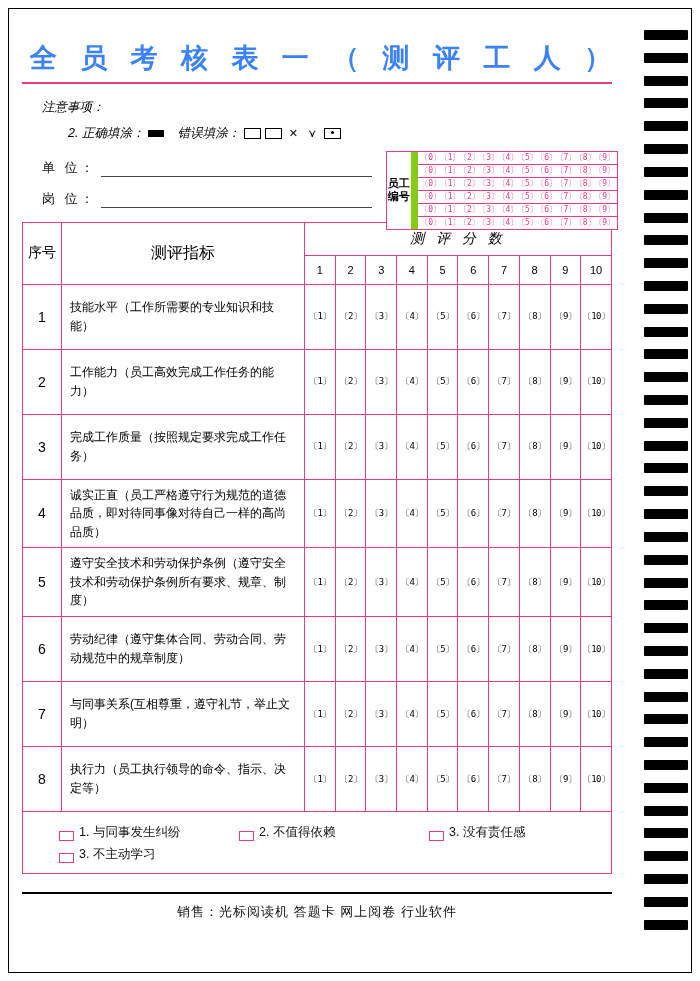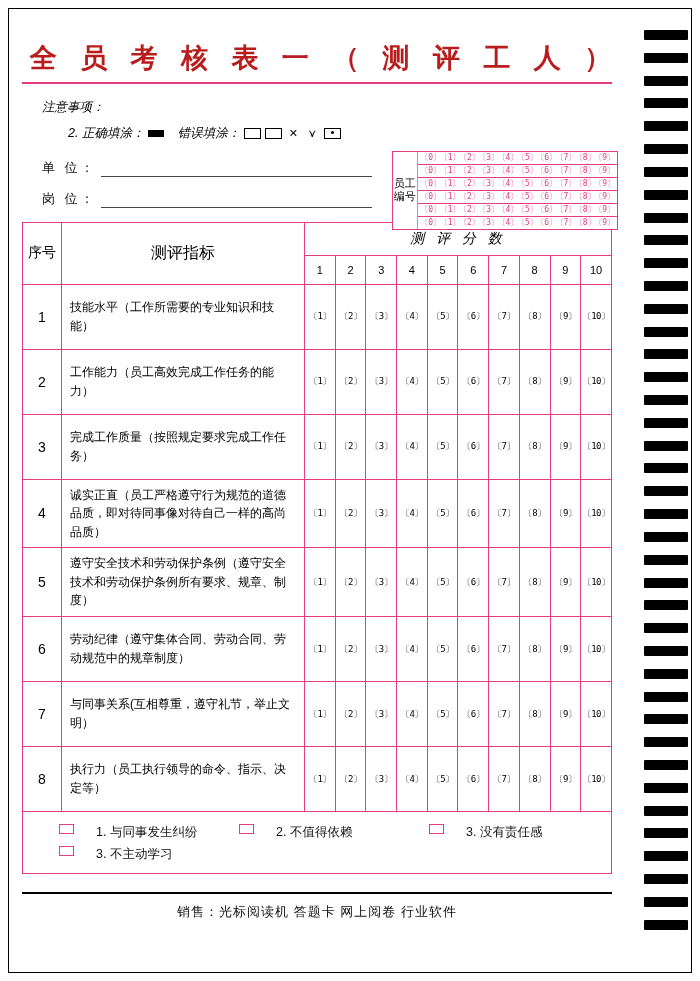--- a/index.html
+++ b/index.html
@@ -44,21 +44,21 @@
     width:608px;height:940px;
     box-sizing:border-box;
   }
   .title{
     text-align:center;
     font-size:27px;
     font-weight:bold;
     letter-spacing:7px;
     padding-top:22px;
     padding-bottom:6px;
-    color:#b91c1c;
+    color:#3b82f6;
     font-family:"DejaVu Sans",sans-serif;
   }
   .title-rule{
     border-bottom:2px solid #e73b86;
     width:590px;
     margin:0 0 0 2px;
   }
   .notice{
     margin-top:12px;
     font-size:12.5px;
@@ -99,27 +99,28 @@
   
   .empno{
     position:absolute;
     right:10px;top:-8px;
     border:1px solid #e73b86;
     display:flex;
     background:#fff;
   }
   .empno-label{
     width:22px;
-    border-right:1px solid #84cc16;
+    border-right:7px solid #84cc16;
     font-size:11px;
     display:flex;flex-direction:column;
     align-items:center;justify-content:center;
     line-height:1.15;
     padding:2px 1px;
     color:#000;
+    font-weight:bold;
   }
   .empno-grid{display:flex;flex-direction:column;}
   .empno-line{
     display:flex;
     border-bottom:1px solid #e73b86;
     padding:1px 3px;
     gap:1px;
     text-align:right;
   }
   .empno-line:last-child{border-bottom:none;}
@@ -153,21 +154,21 @@
   .problems{
     width:590px;margin-left:2px;
     border:1px solid #e73b86;
     border-top:none;
     box-sizing:border-box;
     padding:7px 10px 10px 10px;
     font-size:12.5px;
   }
   .problems .p-title{margin-bottom:4px;}
   .p-row{display:flex;padding-left:26px;margin-top:5px;}
-  .p-item{display:flex;align-items:flex-start;gap:22px;}
+  .p-item{display:flex;align-items:flex-end;gap:5px;}
   .p-item .cb{display:inline-block;width:13px;height:8px;border:1px solid #e73b86;}
   .p-row .p-item:nth-child(1){width:180px;}
   .p-row .p-item:nth-child(2){width:190px;}
   .footer-rule{
     width:590px;margin:18px 0 0 2px;
     border-bottom:2px solid #000;
   }
   .footer{
     width:590px;margin-left:2px;
     text-align:center;

